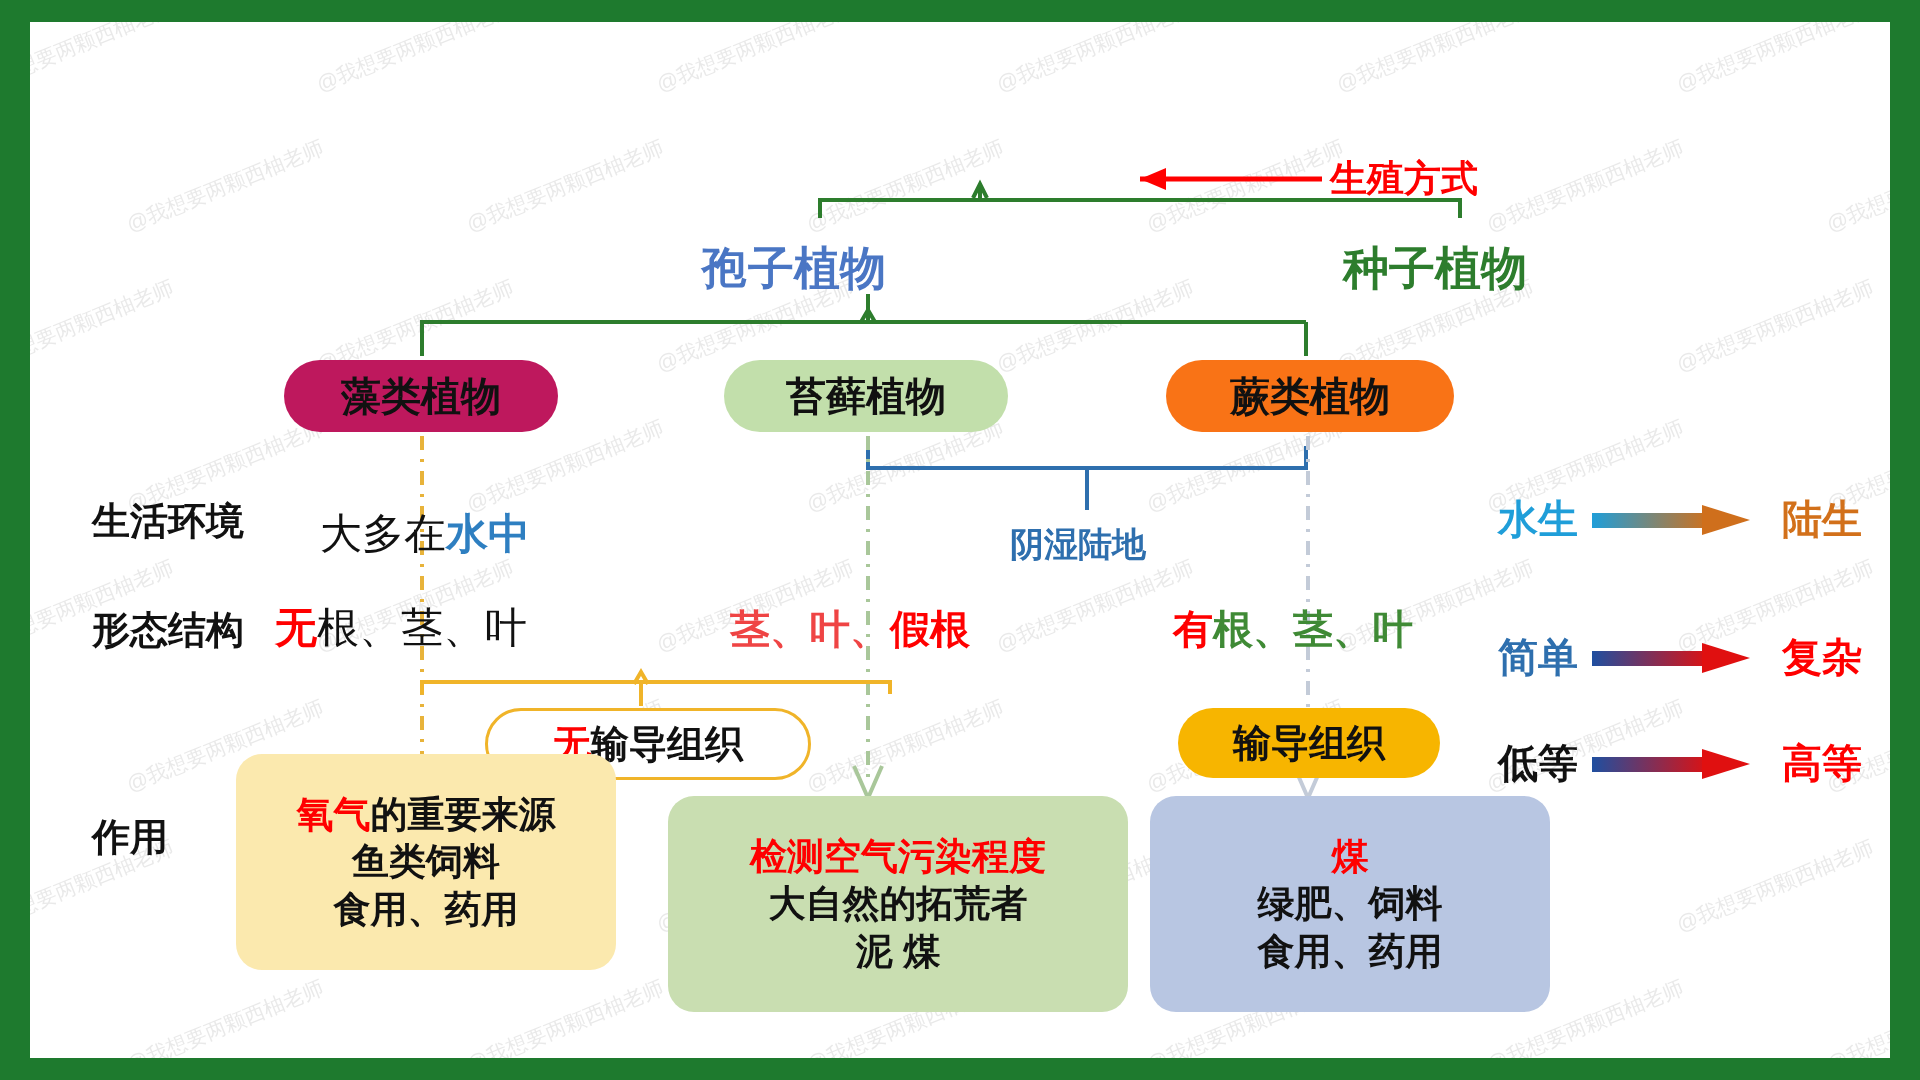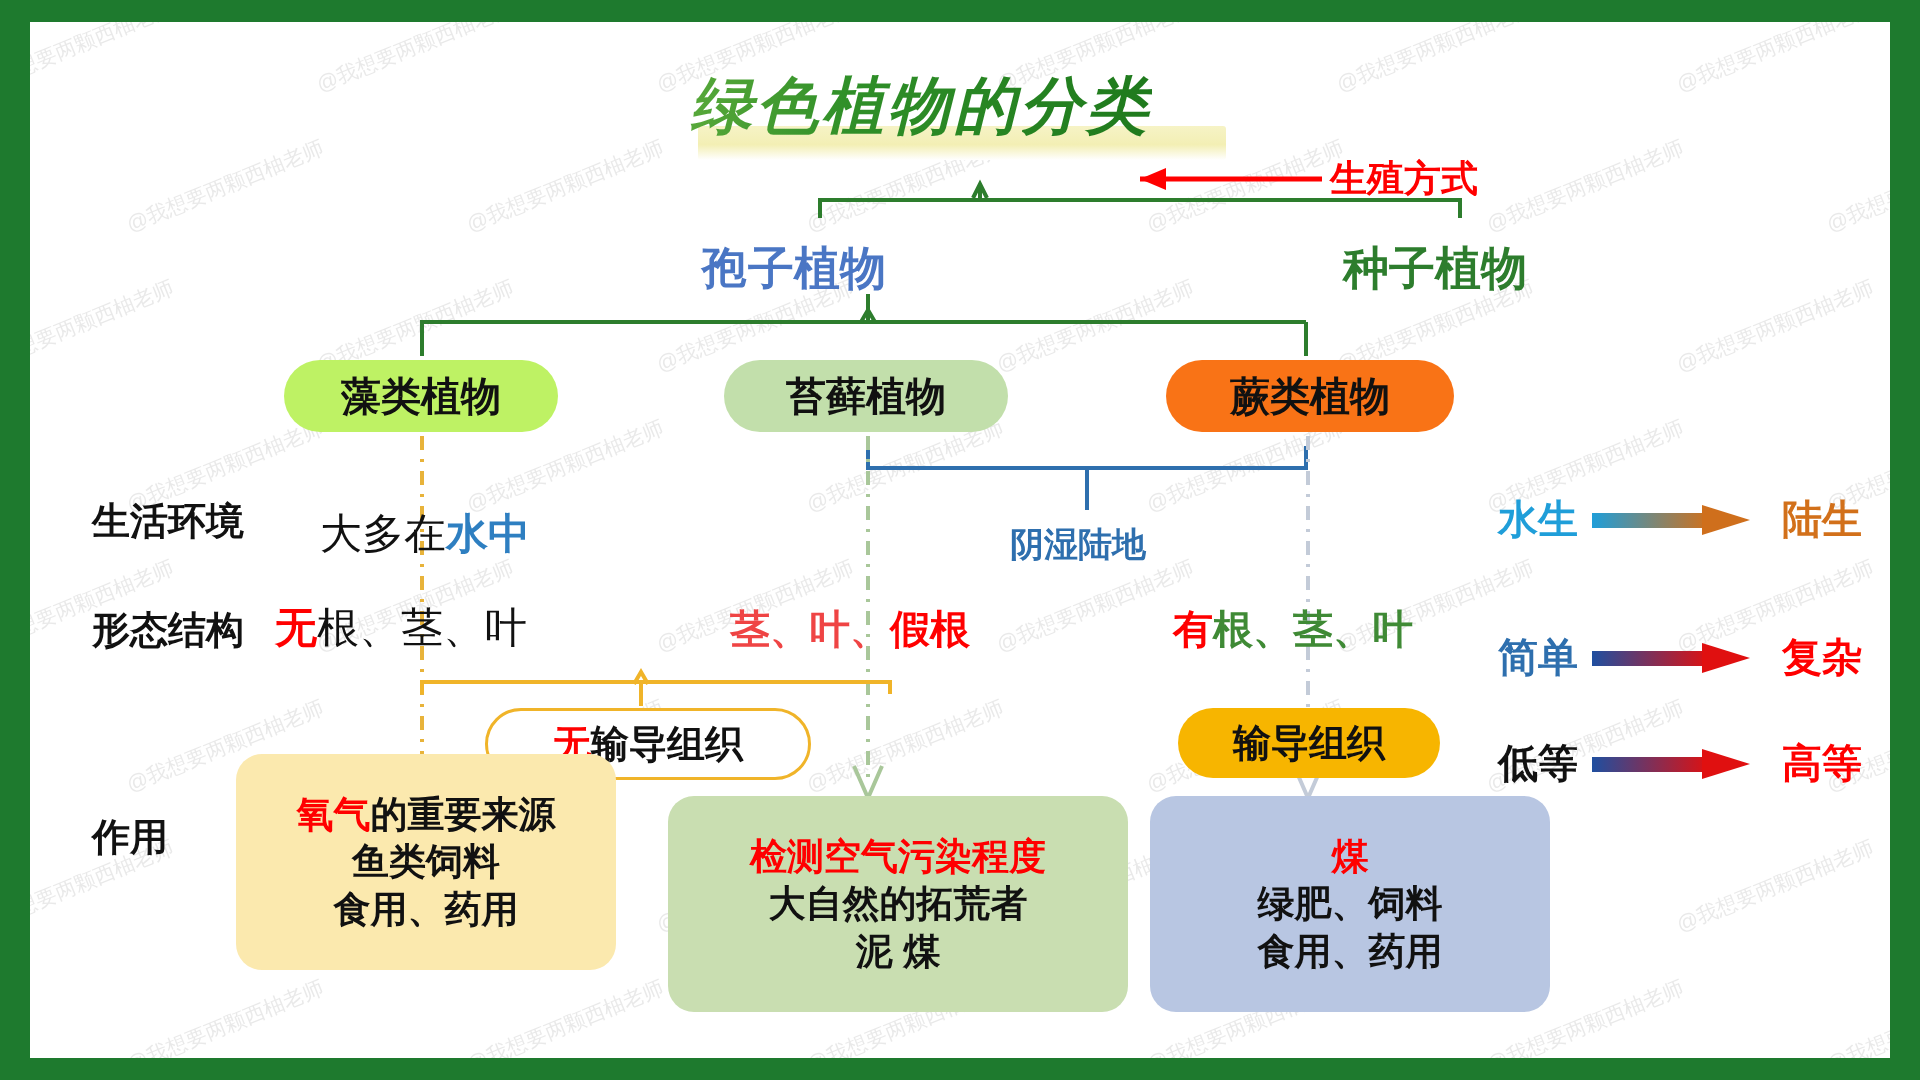--- a/index.html
+++ b/index.html
@@ -67,21 +67,21 @@
     font-size:46px;font-weight:bold;color:#2d7d2d;
   }
 
   
   .cat-pill{
     height:72px;border-radius:36px;
     display:flex;align-items:center;justify-content:center;
     font-size:40px;font-weight:bold;color:#111;
     box-sizing:border-box;
   }
-  #cat-algae{left:254px;top:338px;width:274px;background:#bef264;}
+  #cat-algae{left:254px;top:338px;width:274px;background:#be185d;}
   #cat-moss{left:694px;top:338px;width:284px;background:#c2dfab;}
   #cat-fern{left:1136px;top:338px;width:288px;background:#f97316;}
 
   
   .row-label{
     font-size:38px;font-weight:bold;color:#111;left:62px;
   }
   #row-env{top:474px;}
   #row-morph{top:583px;}
   #row-use{top:790px;text-align:center;}
@@ -225,24 +225,20 @@
     <path d="M 611 660 L 611 684" stroke="#f0b429" stroke-width="4" fill="none"></path>
     <path d="M 604 662 L 611 650 L 618 662" stroke="#f0b429" stroke-width="4" fill="none"></path>
 
     <g>
       <line x1="1110" y1="157" x2="1292" y2="157" stroke="#ff0000" stroke-width="5"></line>
       <path d="M 1110 157 L 1136 146 L 1136 168 Z" fill="#ff0000"></path>
     </g>
   </svg>
 
 
-  <div class="abs" id="main-title-wrap">
-    <div id="main-title-hl"></div>
-    <div class="nosel" id="main-title">绿色植物的分类</div>
-  </div>
 
   <div class="abs nosel" id="repro-label">生殖方式</div>
 
   <div class="abs nosel" id="spore-label">孢子植物</div>
   <div class="abs nosel" id="seed-label">种子植物</div>
 
   <div class="abs cat-pill" id="cat-algae">藻类植物</div>
   <div class="abs cat-pill" id="cat-moss">苔藓植物</div>
   <div class="abs cat-pill" id="cat-fern">蕨类植物</div>
 

